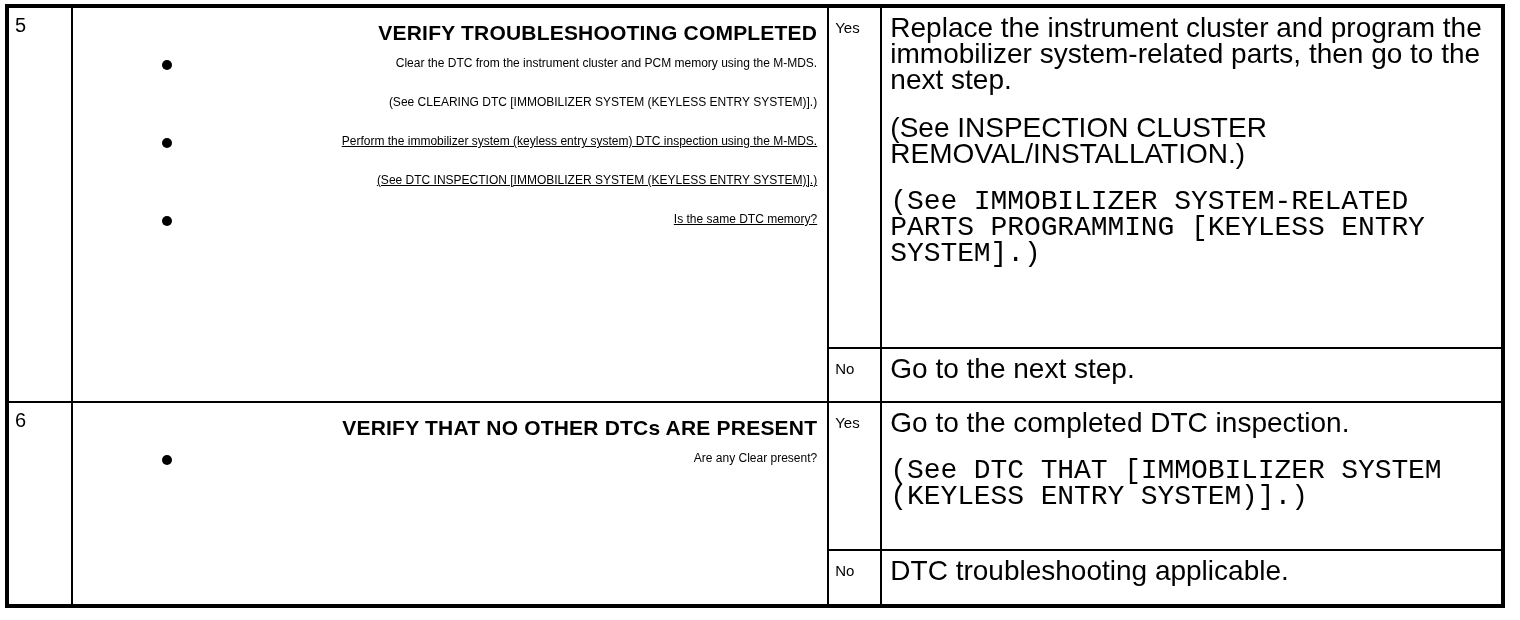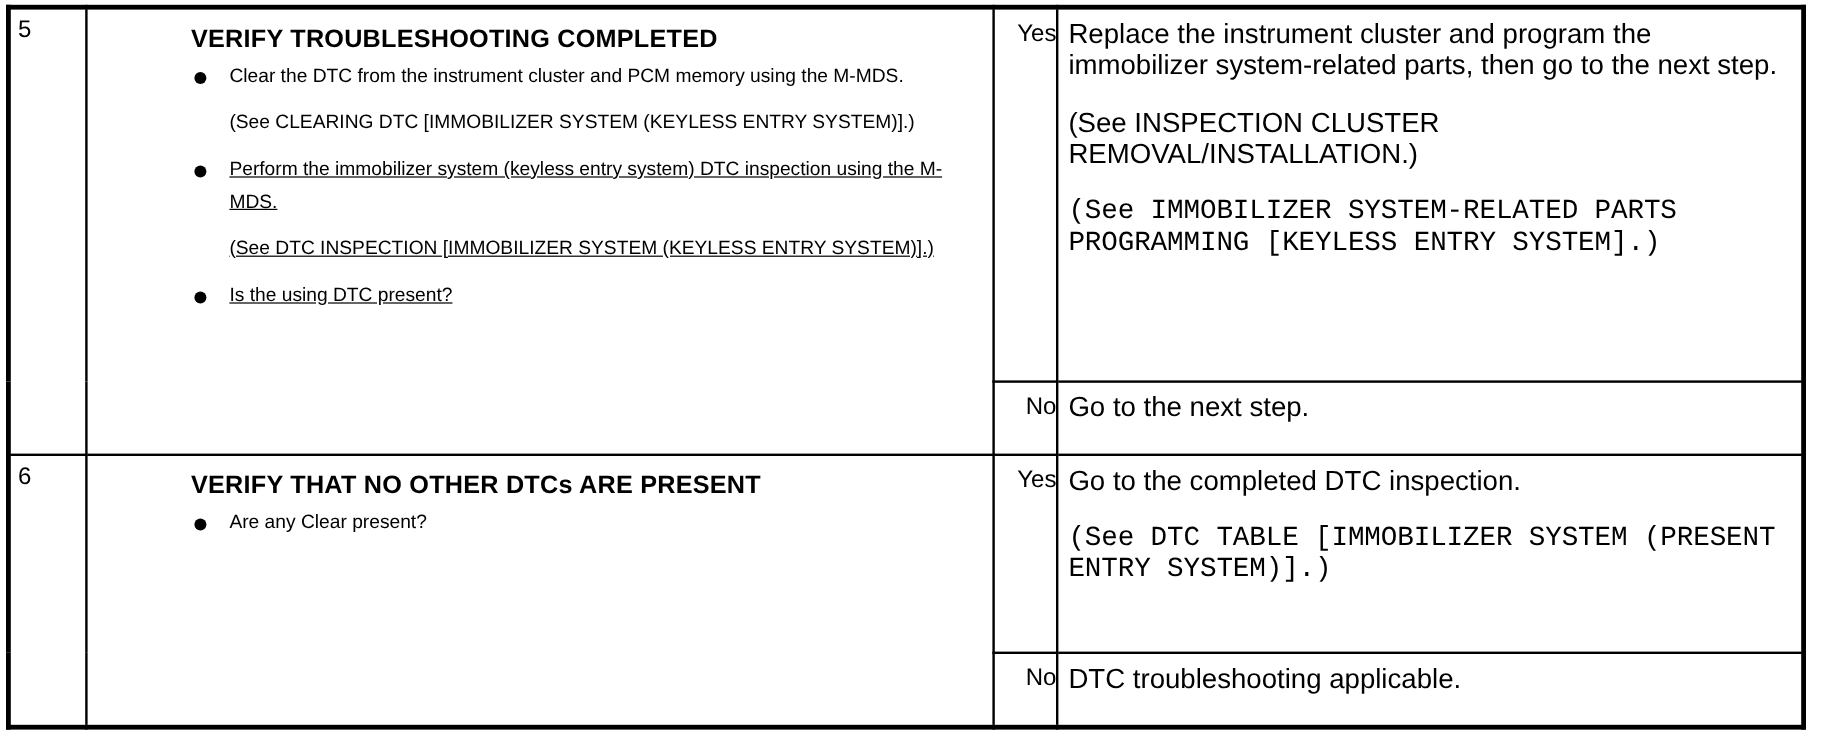--- a/index.html
+++ b/index.html
@@ -60,20 +60,21 @@
   
   .step-cell {
     padding: 6px 0 0 6px;
     font-size: 20px;
     line-height: 22px;
   }
 
   
   .desc-cell {
     padding: 12px 10px 10px 10px;
+    text-align: right;
   }
 
   .desc-heading {
     font-size: 21px;
     font-weight: bold;
     line-height: 26px;
     letter-spacing: 0.2px;
     margin: 0 0 4px 76px;
     white-space: nowrap;
   }
@@ -81,21 +82,21 @@
   ul.bullets {
     list-style: none;
     margin: 0;
     padding: 0;
   }
 
   ul.bullets > li {
     position: relative;
     margin: 0 0 0 76px;
     padding: 0 0 0 32px;
-    font-size: 16px;
+    font-size: 12px;
     line-height: 27px;
   }
 
   ul.bullets > li + li {
     margin-top: 12px;
     text-decoration: underline;
   }
 
   li .bullet-dot {
     position: absolute;
@@ -112,30 +113,29 @@
   }
 
   li .li-ref {
     display: block;
     margin-top: 12px;
   }
 
   
   .yn-cell {
     padding: 7px 0 0 6px;
-    font-size: 20px;
+    font-size: 15px;
     line-height: 26px;
     white-space: nowrap;
-    text-align: right;
   }
 
   
   .action-cell {
     padding: 7px 4px 8px 8px;
-    font-size: 23px;
+    font-size: 28px;
     line-height: 26px;
   }
 
   .action-cell p {
     margin: 0;
   }
 
   .action-cell p + p {
     margin-top: 22px;
   }
@@ -173,21 +173,21 @@
               <span class="li-main">Clear the DTC from the instrument cluster and PCM memory using the M-MDS.</span>
               <span class="li-ref">(See CLEARING DTC [IMMOBILIZER SYSTEM (KEYLESS ENTRY SYSTEM)].)</span>
             </li>
             <li>
               <span class="bullet-dot"></span>
               <span class="li-main">Perform the immobilizer system (keyless entry system) DTC inspection using the M-MDS.</span>
               <span class="li-ref">(See DTC INSPECTION [IMMOBILIZER SYSTEM (KEYLESS ENTRY SYSTEM)].)</span>
             </li>
             <li>
               <span class="bullet-dot"></span>
-              <span class="li-main">Is the using DTC present?</span>
+              <span class="li-main">Is the same DTC memory?</span>
             </li>
           </ul>
         </td>
 
         <td class="yn-cell">
           <span>Yes</span>
         </td>
 
         <td class="action-cell">
           <p>Replace the instrument cluster and program the immobilizer system-related parts, then go to the next step.</p>
@@ -220,21 +220,21 @@
             </li>
           </ul>
         </td>
 
         <td class="yn-cell">
           <span>Yes</span>
         </td>
 
         <td class="action-cell">
           <p>Go to the completed DTC inspection.</p>
-          <p class="tight">(See DTC TABLE [IMMOBILIZER SYSTEM (PRESENT ENTRY SYSTEM)].)</p>
+          <p class="tight">(See DTC THAT [IMMOBILIZER SYSTEM (KEYLESS ENTRY SYSTEM)].)</p>
         </td>
       </tr>
 
       <tr>
         <td class="yn-cell">
           <span>No</span>
         </td>
         <td class="action-cell">
           <p>DTC troubleshooting applicable.</p>
         </td>

